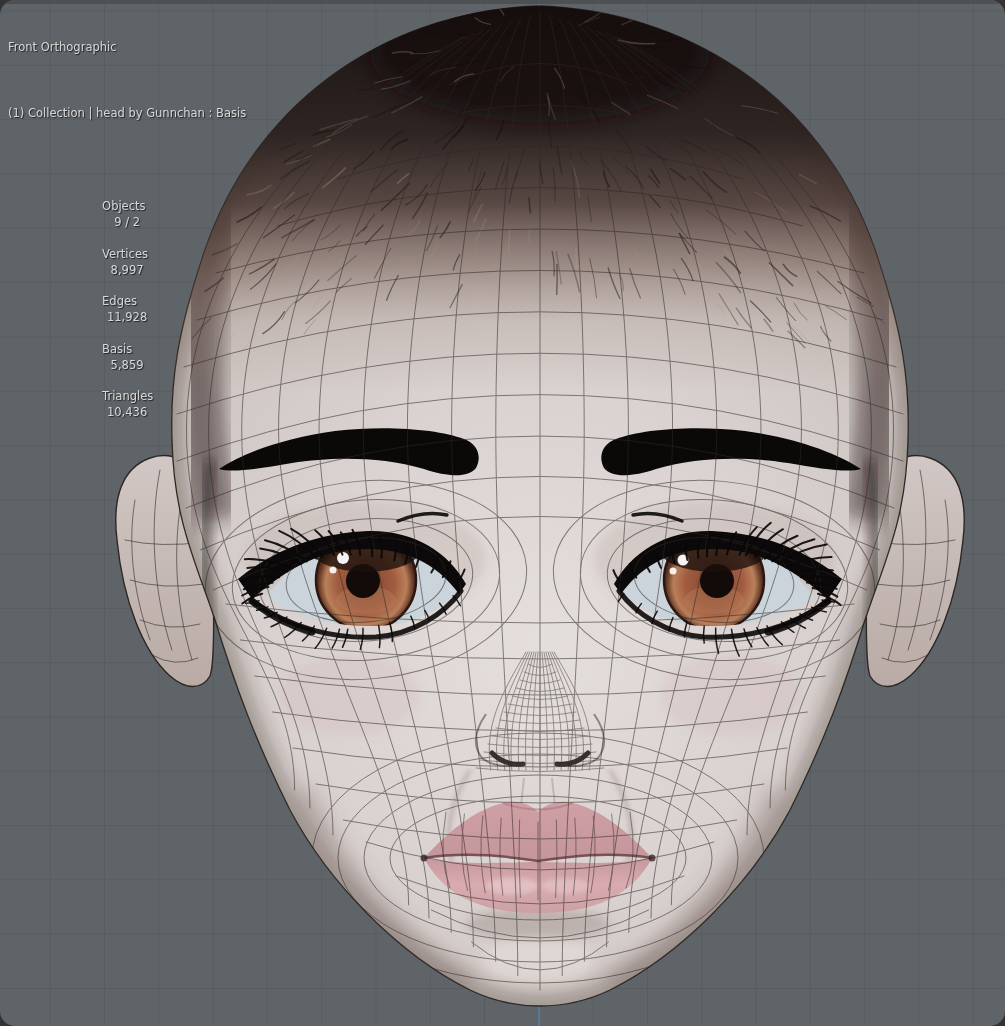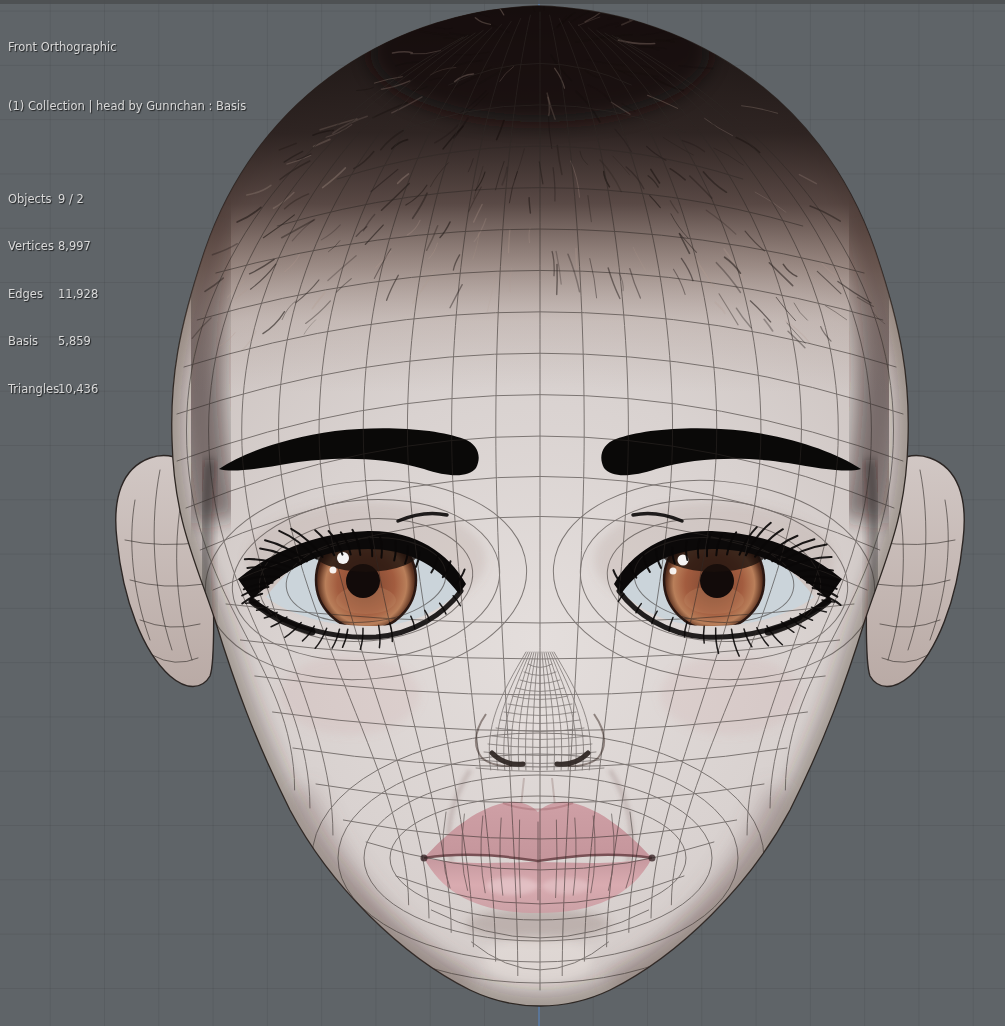--- a/index.html
+++ b/index.html
@@ -7,28 +7,29 @@
     position:relative;
     width:1005px;height:1026px;
     overflow:hidden;
     font-family:"DejaVu Sans","Liberation Sans",sans-serif;
     background-color:#5f6468;
     background-image:
       linear-gradient(to right, rgba(0,0,0,0.07) 1px, transparent 1px),
       linear-gradient(to bottom, rgba(0,0,0,0.07) 1px, transparent 1px);
     background-size:54.3px 54.3px;
     background-position:49.7px 10.6px;
+    border-radius:15px;
   }
   #scene{position:absolute;left:0;top:0;}
   #top-edge{position:absolute;left:0;top:0;width:100%;height:4px;opacity:.85;}
   .overlay{position:absolute;left:8px;top:7px;color:#d8d8d8;font-size:11.5px;
     text-shadow:1px 1px 1px rgba(0,0,0,.65);line-height:16px;white-space:pre;}
-  .ctx{margin-top:11px;}
+  .ctx{margin-top:18px;}
   .stats{margin-top:13px;}
-  .srow{display:flex;height:15.5px;align-items:flex-end;}
+  .srow{display:flex;height:15.5px;align-items:center;flex-direction:column;}
   .srow .lbl{width:50px;}
   .srow .val{}
 </style>
 </head>
 <body>
 
 <div id="viewport" style="background-color: rgb(95, 100, 104);">
 
   <svg id="scene" width="1005" height="1026" viewBox="0 0 1005 1026">
     <defs>

